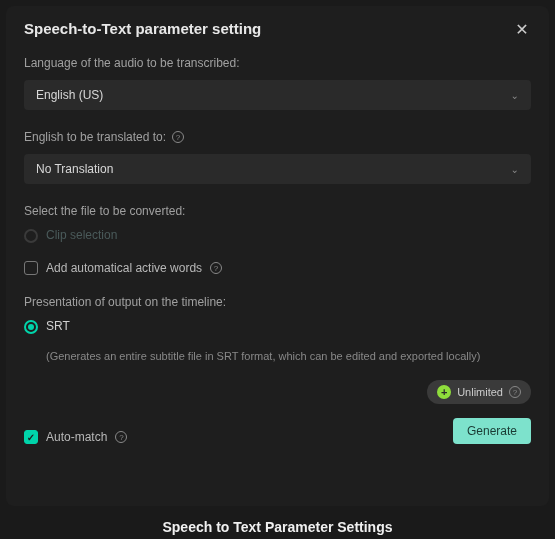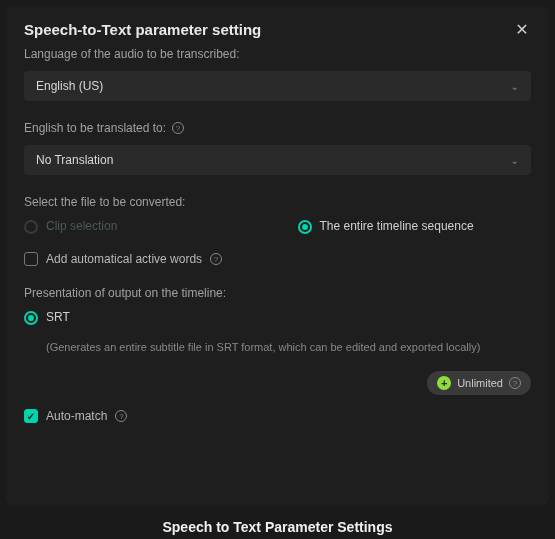--- a/index.html
+++ b/index.html
@@ -18,22 +18,22 @@
       border-radius: 8px;
       margin: 6px;
       width: 543px;
       height: 500px;
       padding: 14px 18px;
       position: relative;
     }
     .header {
       display: flex;
       justify-content: space-between;
-      align-items: center;
-      margin-bottom: 9px;
+      align-items: flex-start;
+      margin-bottom: 18px;
     }
     .title {
       font-size: 15px;
       font-weight: 600;
       color: #e8e8e8;
     }
     .close-btn {
       width: 18px; height: 18px;
       display: flex; align-items: center; justify-content: center;
       color: #ccc;
@@ -217,24 +217,20 @@
     <span>No Translation</span>
     <span class="chevron">⌄</span>
   </div>
 
   <div class="field-label">Select the file to be converted:</div>
   <div class="radio-row">
     <div class="radio-option">
       <div class="radio disabled"></div>
       <span class="radio-label disabled">Clip selection</span>
     </div>
-    <div class="radio-option">
-      <div class="radio selected"></div>
-      <span class="radio-label">The entire timeline sequence</span>
-    </div>
   </div>
 
   <div class="checkbox-row">
     <div class="checkbox"></div>
     <span>Add automatical active words</span>
     <span class="help-icon">?</span>
   </div>
 
   <div class="field-label">Presentation of output on the timeline:</div>
   <div class="presentation-row">
@@ -254,16 +250,17 @@
       <span class="help-icon">?</span>
     </div>
   </div>
 
   <div class="footer-row">
     <div class="checkbox-row" style="margin-bottom:0">
       <div class="checkbox checked"></div>
       <span>Auto-match</span>
       <span class="help-icon">?</span>
     </div>
+    <button class="generate-btn">Generate</button>
   </div>
 </div>
 
 <div class="caption">Speech to Text Parameter Settings</div>
 
 </body></html>

